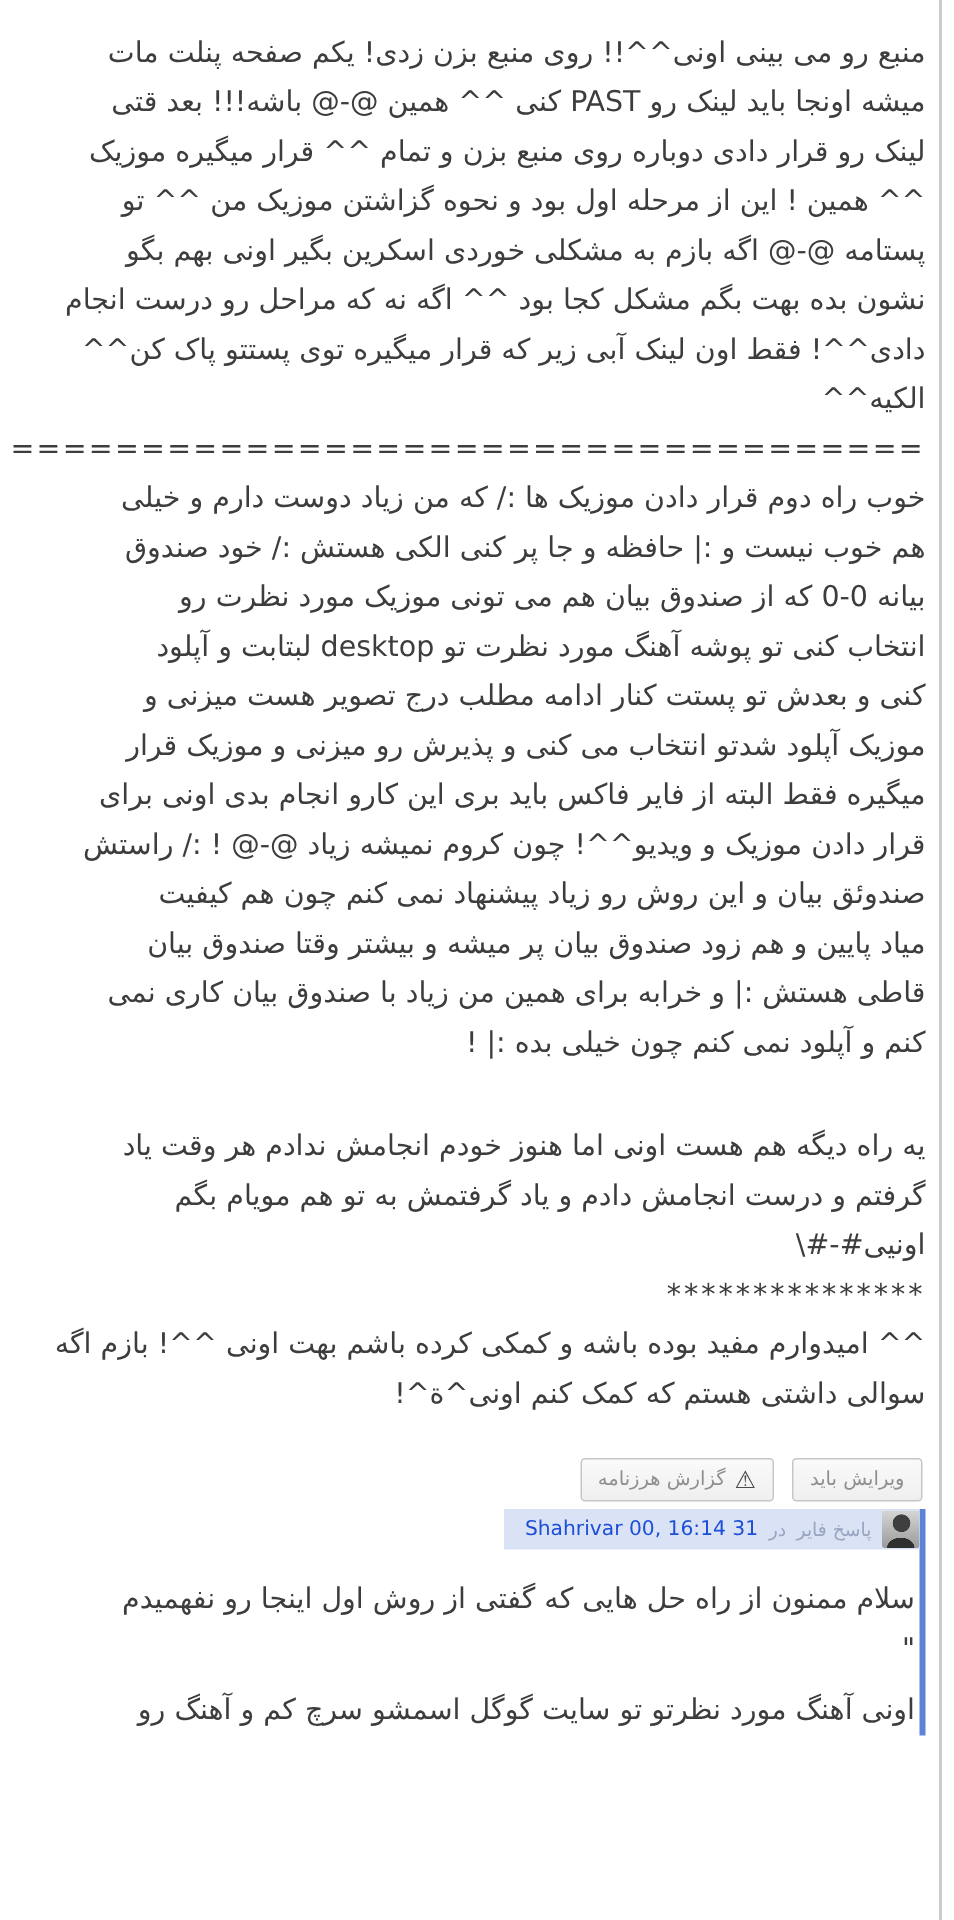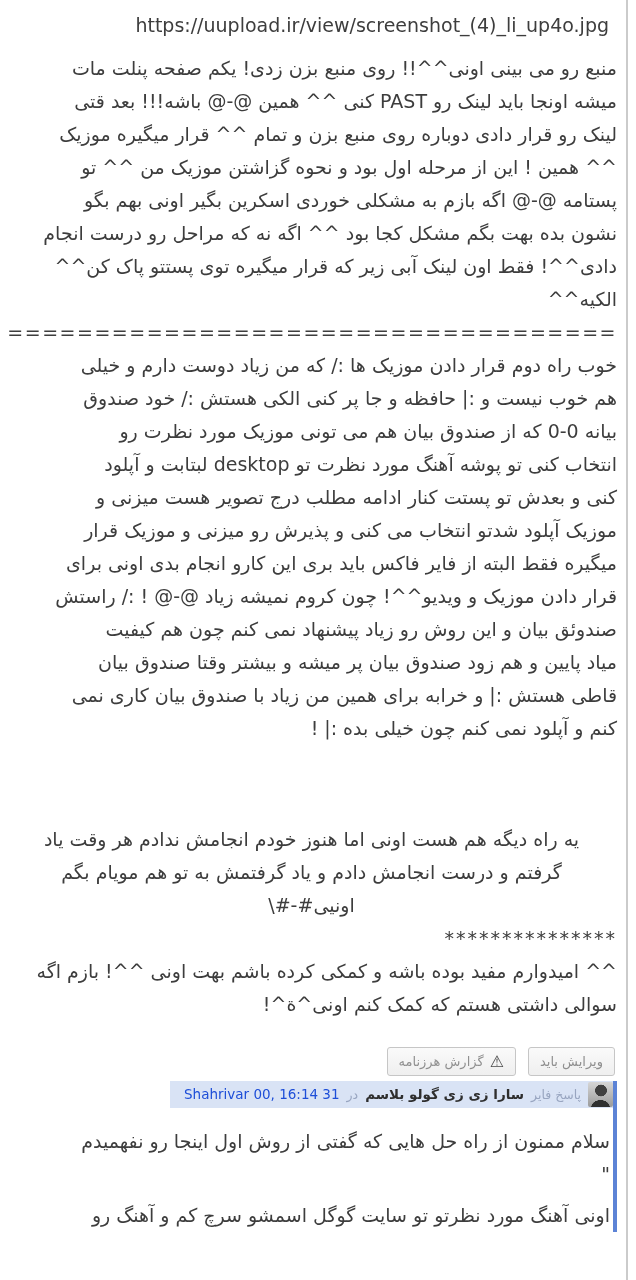--- a/index.html
+++ b/index.html
@@ -10,21 +10,21 @@
   .vline { position:absolute; top:0; bottom:0; right:8px; width:2px; background:#cbcbcb; }
   .content {
     position:absolute; top:0; left:0; right:10px;
     direction:rtl; text-align:right;
     padding:9px 9px 0 6px;
     color:#3d3d3d; font-size:19px; line-height:33px;
   }
   .lines { white-space:pre-line; }
   .p2 { margin-top:10px; }
   .divider { letter-spacing:1.5px; overflow:hidden; white-space:nowrap; }
-  .p4 { margin-top:78px;text-align:center; }
+  .p4 { margin-top:36px; }
   .stars { letter-spacing:2px; }
   .url { direction:ltr; text-align:right; padding-right:8px; }
 
   .btn-row { display:flex; gap:12px; margin:26px 2px 0 0; }
   .btn {
     display:inline-flex; align-items:center; gap:6px;
     height:29px; padding:0 11px;
     background:linear-gradient(#fafafa,#efefef);
     border:1px solid #c6c6c6; border-radius:3px;
     color:#8f8f8f; font-size:13px; font-family:inherit; cursor:pointer;
@@ -51,21 +51,20 @@
   .q2 { margin-top:8px; }
 </style>
 </head>
 <body>
 
 <div class="page">
   <div class="vline"></div>
 
   <div class="content">
 
-    <div class="url">https://uupload.ir/view/screenshot_(4)_li_up4o.jpg</div>
 
     <div class="para p2 lines">منبع رو می بینی اونی^^!! روی منبع بزن زدی! یکم صفحه پنلت مات
 میشه اونجا باید لینک رو PAST کنی ^^ همین @-@ باشه!!! بعد قتی
 لینک رو قرار دادی  دوباره روی منبع بزن و تمام ^^ قرار میگیره موزیک
 ^^ همین ! این از مرحله اول بود و نحوه گزاشتن موزیک من ^^ تو
 پستامه @-@ اگه بازم به مشکلی خوردی اسکرین بگیر اونی بهم بگو
 نشون بده بهت بگم مشکل کجا بود ^^ اگه نه که مراحل رو درست انجام
 دادی^^! فقط اون لینک آبی زیر که قرار میگیره توی پستتو پاک  کن^^
 الکیه^^</div>
 
@@ -100,21 +99,20 @@
       <button class="btn">
         <span class="warn">⚠</span>
         <span>گزارش هرزنامه</span>
       </button>
     </div>
 
     <div class="quote">
       <div class="quote-bar">
         <span class="avatar"></span>
         <span class="by">پاسخ فایر</span>
-        <span class="author">سارا زی زی گولو بلاسم</span>
         <span class="by">در</span>
         <span class="date" dir="ltr">Shahrivar 00, 16:14 31</span>
       </div>
       <div class="quote-text lines">سلام ممنون از راه حل هایی که گفتی از روش اول اینجا رو نفهمیدم
 "</div>
       <div class="quote-text q2 lines">اونی آهنگ مورد نظرتو تو سایت گوگل اسمشو سرچ کم  و آهنگ رو</div>
     </div>
 
   </div>
 </div>

